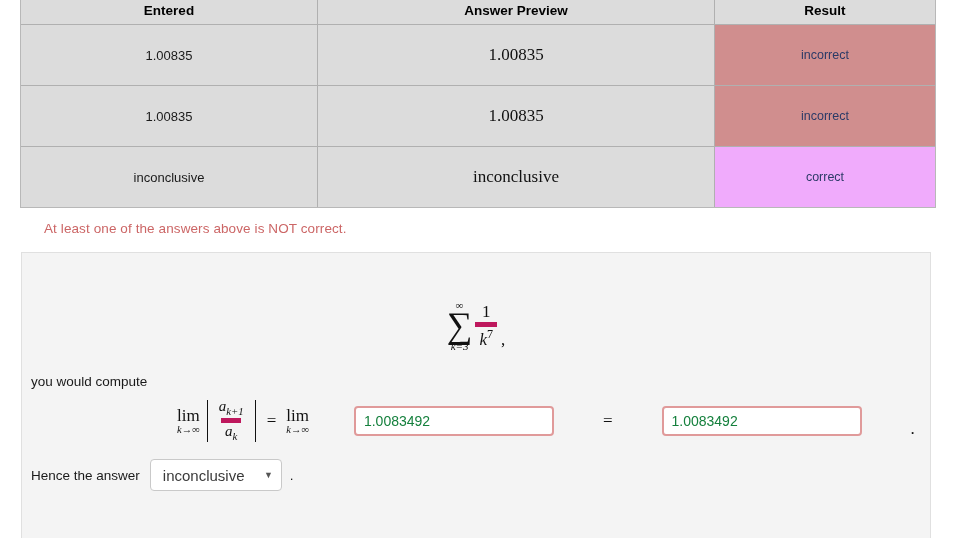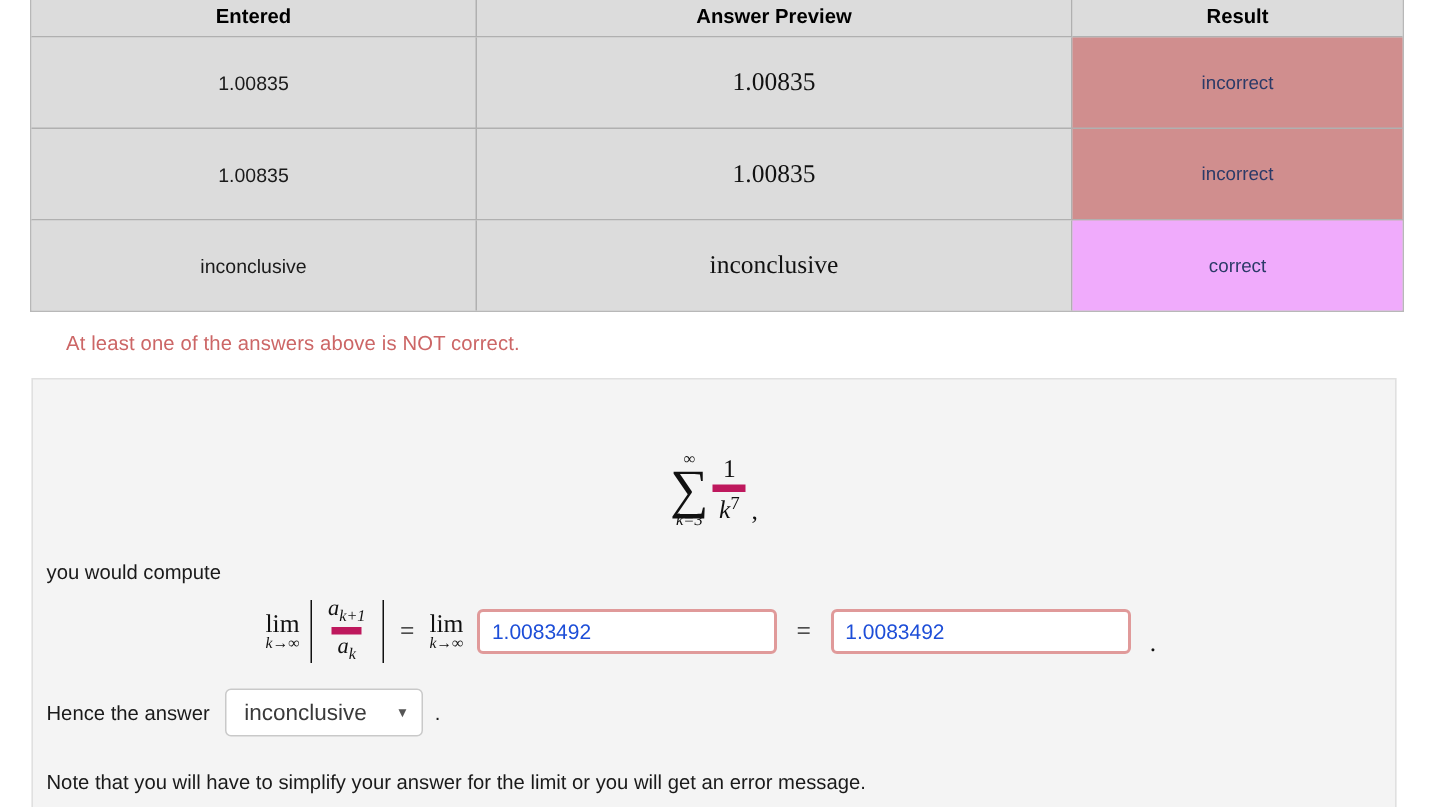--- a/index.html
+++ b/index.html
@@ -159,20 +159,21 @@
   }
 
   
   #limit-row {
     position: absolute;
     left: 0;
     top: 146px;
     width: 910px;
     display: flex;
     align-items: center;
+    gap: 36px;
   }
   #limit-expr {
     margin-left: 152px;
     display: inline-flex;
     align-items: center;
     font-family: "Liberation Serif", serif;
     color: #111;
   }
   .lim-op {
     display: inline-flex;
@@ -200,21 +201,21 @@
     padding-bottom: 4px;
   }
 
   input.answer-box {
     width: 200px;
     height: 30px;
     box-sizing: border-box;
     padding: 3px 8px;
     font-family: "Liberation Sans", sans-serif;
     font-size: 14px;
-    color: #1d4ed8;
+    color: #15803d;
     background: #ffffff;
     border: 2px solid #e09a9a;
     border-radius: 4px;
     outline: none;
     margin: 0 6px;
   }
 
   
   #hence-row {
     position: absolute;
@@ -346,14 +347,13 @@
 
   <div id="hence-row">
     <span id="hence-label">Hence the answer</span>
     <span class="select-box">
       <span class="select-value">inconclusive</span>
       <span class="caret">▼</span>
     </span>
     <span class="period-plain">.</span>
   </div>
 
-  <div class="panel-line" id="note-text">Note that you will have to simplify your answer for the limit or you will get an error message.</div>
 </div>
 
 </body></html>

